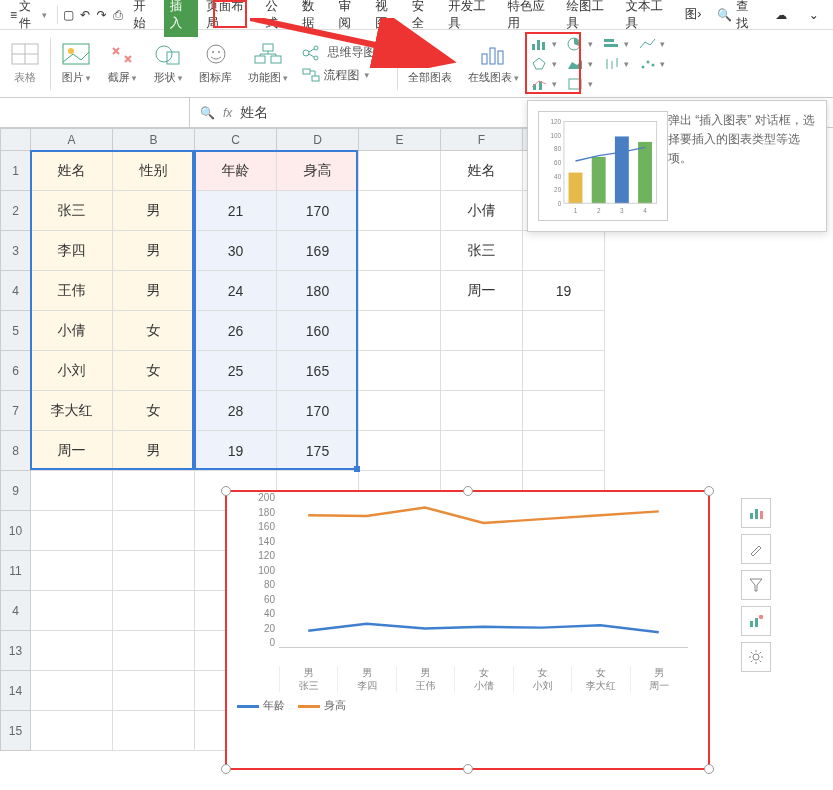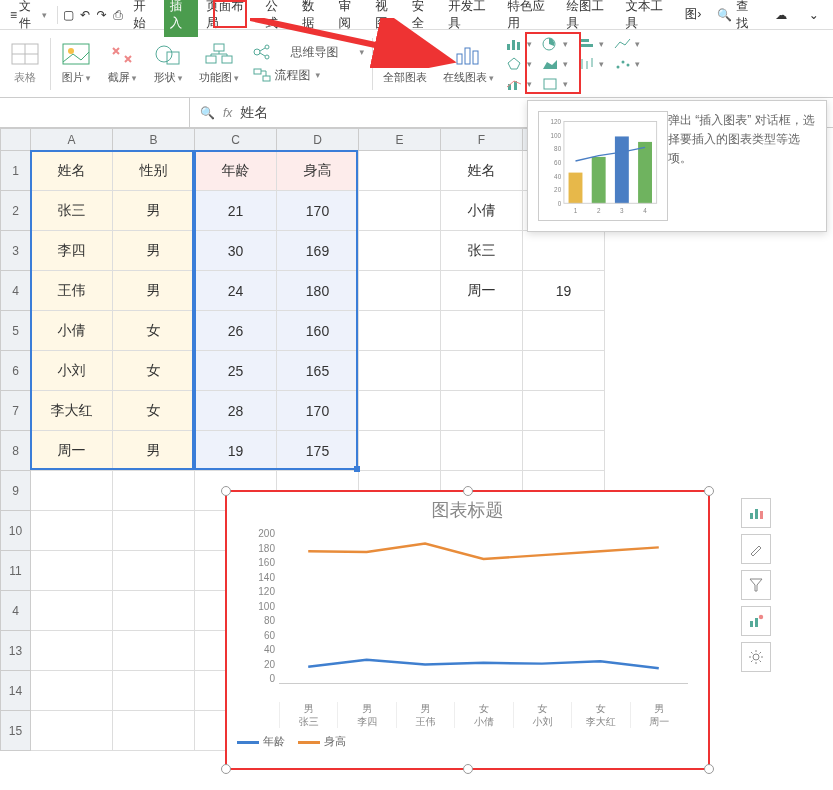--- a/index.html
+++ b/index.html
@@ -147,35 +147,44 @@
         <circle cx="11" cy="12" r="8" fill="none" stroke="#5a9"></circle>
         <rect x="14" y="10" width="12" height="12" fill="none" stroke="#5a9"></rect>
       </svg>
     <span class="label">
         <span>形状</span>
         <span class="dd">▾</span>
       </span>
   </div>
   <div class="ribbon-group active">
     <svg class="big-icon">
+        <circle cx="15" cy="12" r="9" fill="none" stroke="#888"></circle>
+        <circle cx="12" cy="10" r="1" fill="#888"></circle>
+        <circle cx="18" cy="10" r="1" fill="#888"></circle>
+        <path d="M10 15 Q15 19 20 15" fill="none" stroke="#888"></path>
+      </svg>
+    <span class="label">图标库</span>
+  </div>
+  <div class="ribbon-group active">
+    <svg class="big-icon">
         <rect x="10" y="2" width="10" height="7" fill="none" stroke="#5a9"></rect>
         <rect x="2" y="14" width="10" height="7" fill="none" stroke="#5a9"></rect>
         <rect x="18" y="14" width="10" height="7" fill="none" stroke="#5a9"></rect>
         <line x1="15" y1="9" x2="15" y2="12" stroke="#5a9"></line>
         <line x1="7" y1="14" x2="7" y2="12" stroke="#5a9"></line>
         <line x1="23" y1="14" x2="23" y2="12" stroke="#5a9"></line>
         <line x1="7" y1="12" x2="23" y2="12" stroke="#5a9"></line>
       </svg>
     <span class="label">
         <span>功能图</span>
         <span class="dd">▾</span>
       </span>
   </div>
   <div style="display:flex;flex-direction:column;gap:6px;padding:2px 4px">
-    <div style="display:flex;align-items:center;gap:20px;color:#555">
+    <div style="display:flex;align-items:flex-end;gap:8px;color:#555">
       <svg width="18" height="16">
           <circle cx="4" cy="8" r="3" fill="none" stroke="#5a9"></circle>
           <circle cx="14" cy="3" r="2" fill="none" stroke="#5a9"></circle>
           <circle cx="14" cy="13" r="2" fill="none" stroke="#5a9"></circle>
           <line x1="7" y1="7" x2="12" y2="4" stroke="#5a9"></line>
           <line x1="7" y1="9" x2="12" y2="12" stroke="#5a9"></line>
         </svg>
       <span>思维导图</span>
         <span class="dd">▾</span>
     </div>
@@ -516,21 +525,20 @@
   </div>
 </div>
 
 <div class="chart-object">
   <div class="chart-handle" style="left:-6px;top:-6px"></div>
   <div class="chart-handle" style="right:-6px;top:-6px"></div>
   <div class="chart-handle" style="left:-6px;bottom:-6px"></div>
   <div class="chart-handle" style="right:-6px;bottom:-6px"></div>
   <div class="chart-handle" style="left:50%;top:-6px;margin-left:-5px"></div>
   <div class="chart-handle" style="left:50%;bottom:-6px;margin-left:-5px"></div>
-  <div class="chart-title">图表标题</div>
   <div class="chart-plot">
     <div class="y-axis" id="yaxis">
         <div>0</div>
         <div>20</div>
         <div>40</div>
         <div>60</div>
         <div>80</div>
         <div>100</div>
         <div>120</div>
         <div>140</div>

